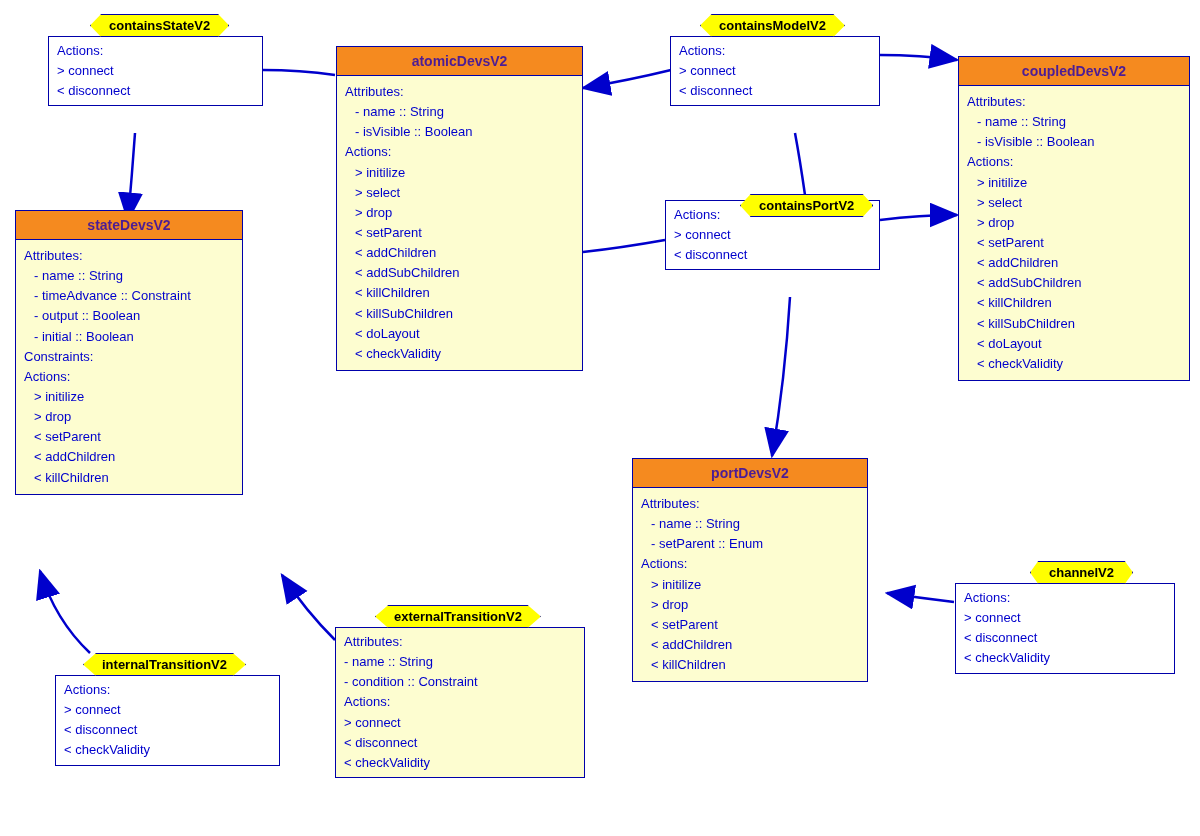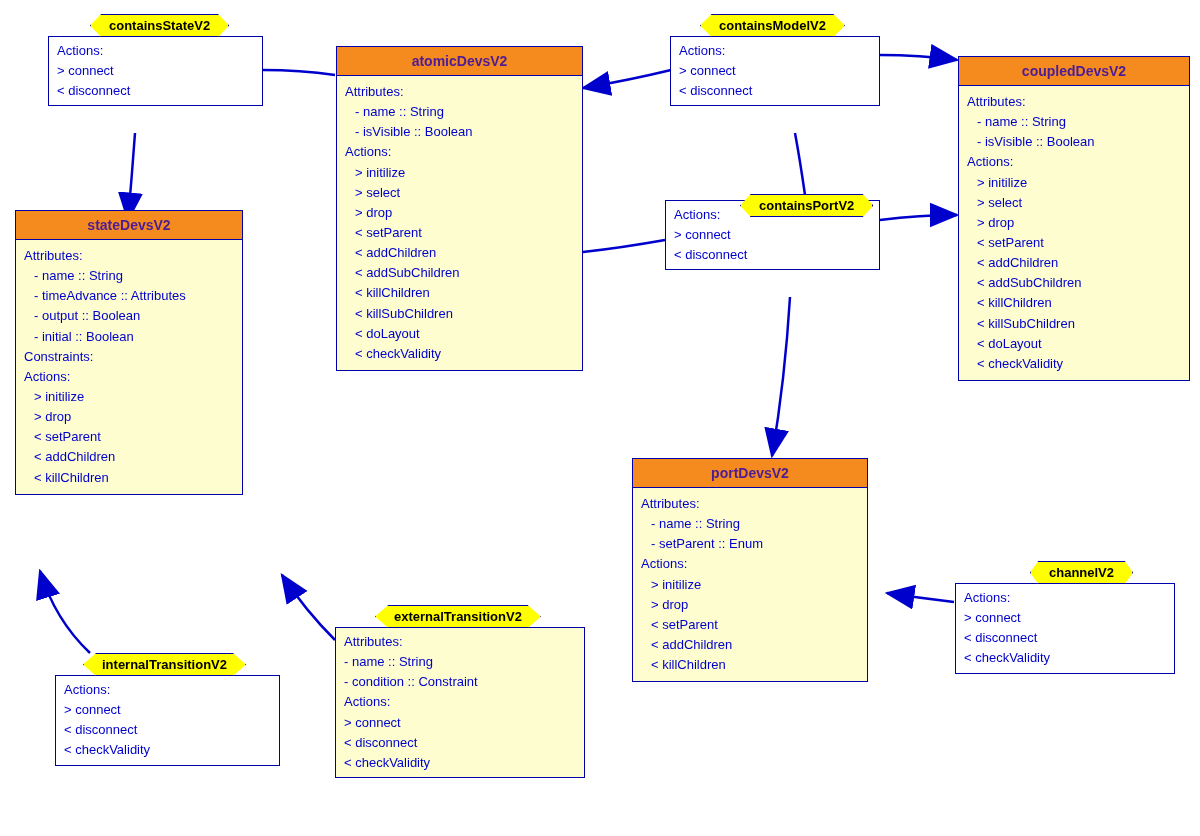--- a/index.html
+++ b/index.html
@@ -176,21 +176,21 @@
   <div class="hdr">Actions:</div>
   <div class="line">&gt; connect</div>
   <div class="line">&lt; disconnect</div>
 </div>
 
 <div class="box" style="left:15px; top:210px; width:228px;">
   <div class="orange-header">stateDevsV2</div>
   <div class="body">
     <div class="hdr">Attributes:</div>
     <div class="line">- name :: String</div>
-    <div class="line">- timeAdvance :: Attributes</div>
+    <div class="line">- timeAdvance :: Constraint</div>
     <div class="line">- output :: Boolean</div>
     <div class="line">- initial :: Boolean</div>
     <div class="hdr">Constraints:</div>
     <div class="hdr">Actions:</div>
     <div class="line">&gt; initilize</div>
     <div class="line">&gt; drop</div>
     <div class="line">&lt; setParent</div>
     <div class="line">&lt; addChildren</div>
     <div class="line">&lt; killChildren</div>
   </div>

